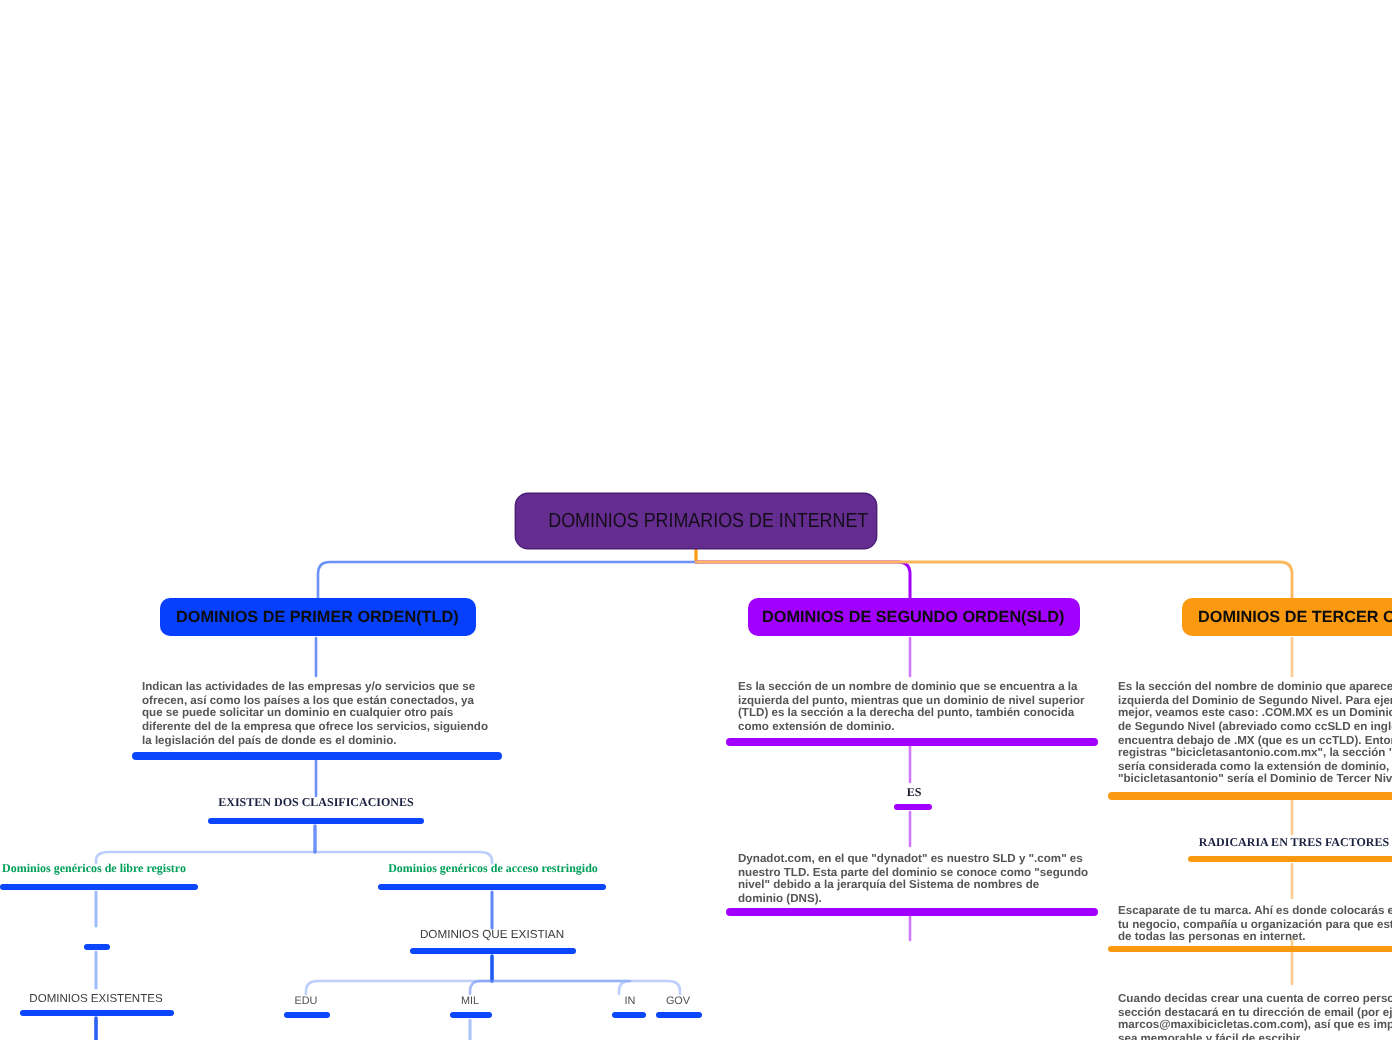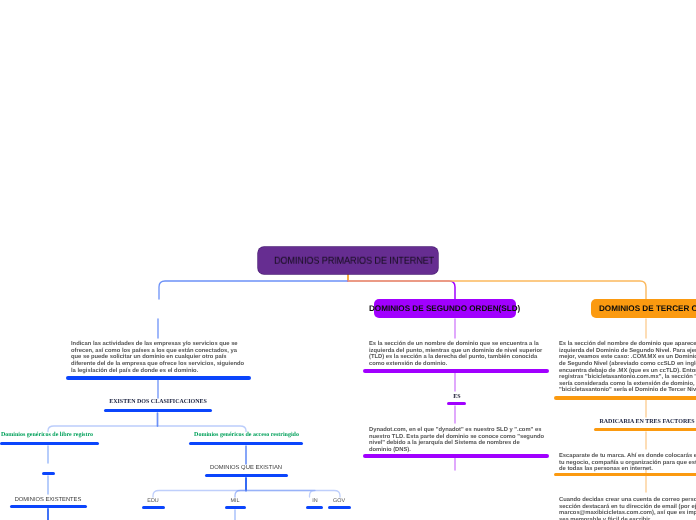--- a/index.html
+++ b/index.html
@@ -24,21 +24,21 @@
   #root span{font-family:"Liberation Sans",sans-serif;font-size:10.2px;
              color:#130d1a;letter-spacing:0;display:inline-block;
              transform:scaleX(0.878) translateY(0.7px);transform-origin:center;}
 
   
   .hpill{height:19px;border-radius:5px;}
   .hpill span{font-family:"Liberation Sans",sans-serif;font-size:8.15px;
               font-weight:bold;color:#0d0d0d;letter-spacing:0;}
 
   #tld{left:80px;top:299px;width:158px;background:#0640FC;}
-  #sld{left:374px;top:299px;width:142px;background:#A100FF;}
+  #sld{left:374px;top:299px;width:166px;background:#A100FF;}
   #trd{left:591px;top:299px;width:137px;background:#FB9A10;}
 
   
   .para{position:absolute;font-family:"Liberation Sans",sans-serif;
         font-size:5.8px;line-height:6.62px;color:#555555;
         font-weight:bold;letter-spacing:0;}
 
   
   .bar{position:absolute;border-radius:3px;}
 
@@ -143,20 +143,23 @@
       <path d="M646 399 L646 417" stroke="#FCCB8E" stroke-width="1.3"></path>
       <path d="M646 432 L646 449" stroke="#FCCB8E" stroke-width="1.3"></path>
       <path d="M646 470 L646 492" stroke="#FCCB8E" stroke-width="1.3"></path>
     </g>
   </svg>
 
   <div class="pill" id="root">
     <span>DOMINIOS PRIMARIOS DE INTERNET</span>
   </div>
 
+  <div class="pill hpill" id="tld">
+    <span>DOMINIOS DE PRIMER ORDEN(TLD)</span>
+  </div>
   <div class="para" id="tld-desc">
       <div class="tline">Indican las actividades de las empresas y/o servicios que se</div>
       <div class="tline">ofrecen, así como los países a los que están conectados, ya</div>
       <div class="tline">que se puede solicitar un dominio en cualquier otro país</div>
       <div class="tline">diferente del de la empresa que ofrece los servicios, siguiendo</div>
       <div class="tline">la legislación del país de donde es el dominio.</div>
     </div>
   <div class="bar" id="tld-desc-bar"></div>
 
   <div class="lbl" id="clasif">EXISTEN DOS CLASIFICACIONES</div>

